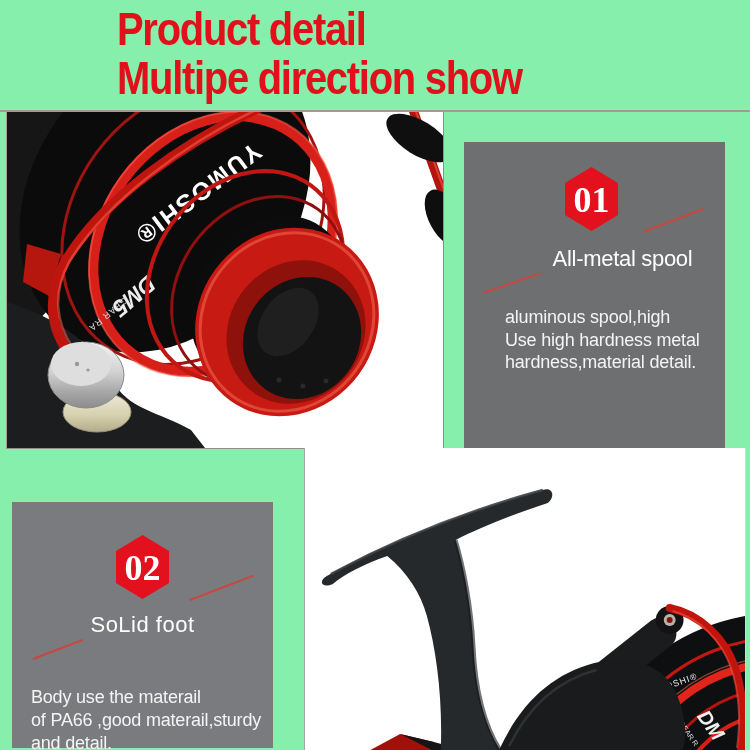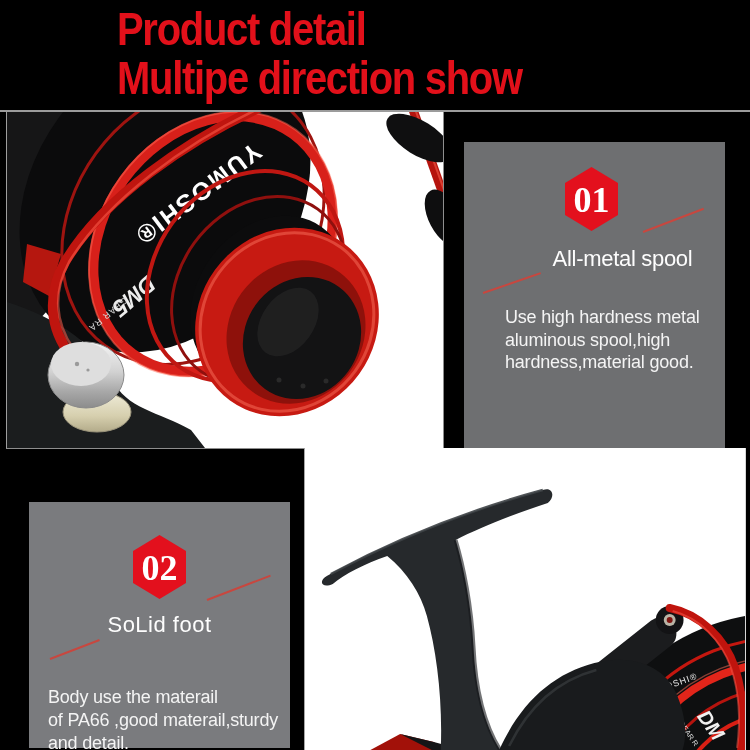--- a/index.html
+++ b/index.html
@@ -1,16 +1,16 @@
 <!DOCTYPE html>
 <html><head>
 <meta charset="utf-8">
 <style>
   html,body{margin:0;padding:0;background:#fff;}
-  .page{position:relative;width:750px;height:750px;background:#000000;overflow:hidden;
+  .page{position:relative;width:750px;height:750px;background:#86efac;overflow:hidden;
         font-family:"Liberation Sans",sans-serif;}
 
   
   .heading{position:absolute;left:117px;top:4px;color:#e2101a;font-weight:bold;
            font-size:47px;line-height:49px;letter-spacing:-1.5px;
            transform:scaleX(.85);transform-origin:left top;white-space:nowrap;}
 
   
   .top-rule{position:absolute;left:0;top:110px;width:750px;height:2px;background:#9c9c9c;}
 
@@ -18,21 +18,21 @@
   .photo{position:absolute;background:#fff;overflow:hidden;}
   .photo1{left:6px;top:112px;width:436px;height:336px;
           border-left:1px solid #9e9e9e;border-right:1px solid #8e8e8e;border-bottom:1px solid #8e8e8e;}
   .photo2{left:304px;top:448px;width:440px;height:302px;
           border-left:1px solid #a6a6a6;border-right:1px solid #d6d6d6;}
   .photo svg{display:block;}
 
   
   .gray-box{position:absolute;color:#fff;}
   .box1{left:464px;top:142px;width:261px;height:310px;background:#6e6f71;text-decoration:underline;}
-  .box2{left:29px;top:502px;width:261px;height:246px;background:#7a7b7e;}
+  .box2{left:12px;top:502px;width:261px;height:246px;background:#7a7b7e;}
 
   .hexagon{position:absolute;width:53px;height:64px;background:#e3101d;
            clip-path:polygon(50% 0%,100% 25%,100% 75%,50% 100%,0% 75%,0% 25%);
            display:flex;align-items:center;justify-content:center;}
   .box1 .hexagon{left:101px;top:25px;}
   .box2 .hexagon{left:104px;top:33px;}
   .hex-number{font-family:"Liberation Serif",serif;font-weight:bold;font-size:36px;
               color:#fff;line-height:1;padding-top:2px;}
 
   .box-title{position:absolute;left:0;width:100%;text-align:center;font-size:22px;
@@ -117,23 +117,23 @@
   </div>
 
   <div class="gray-box box1">
     <div class="hexagon">
       <span class="hex-number">01</span>
     </div>
     <div class="slash slash-a1"></div>
     <div class="box-title">All-metal spool</div>
     <div class="slash slash-b1"></div>
     <div class="box-desc">
+      <div>aluminous spool,high</div>
       <div>Use high hardness metal</div>
-      <div>aluminous spool,high</div>
-      <div>hardness,material good.</div>
+      <div>hardness,material detail.</div>
     </div>
   </div>
 
   <div class="gray-box box2">
     <div class="hexagon">
       <span class="hex-number">02</span>
     </div>
     <div class="slash slash-a2"></div>
     <div class="box-title">SoLid foot</div>
     <div class="slash slash-b2"></div>

